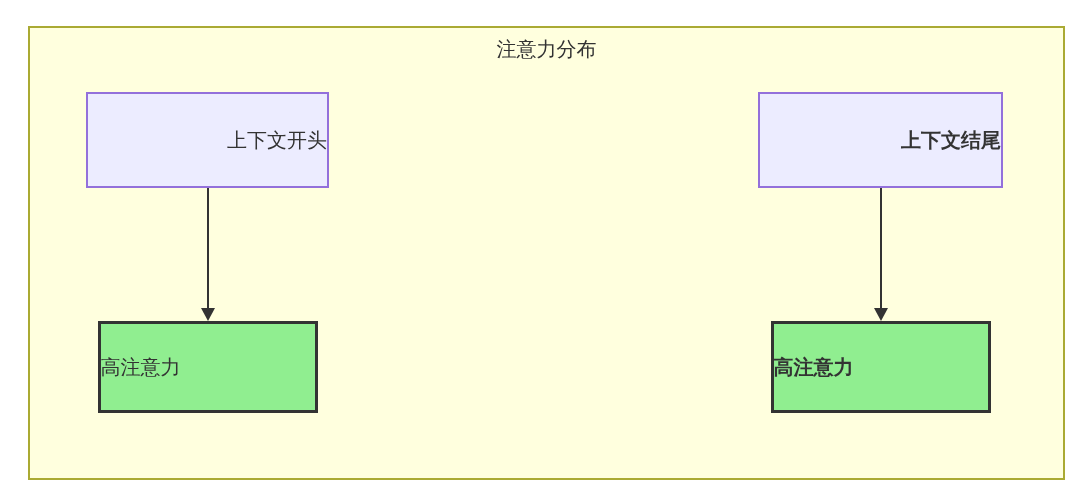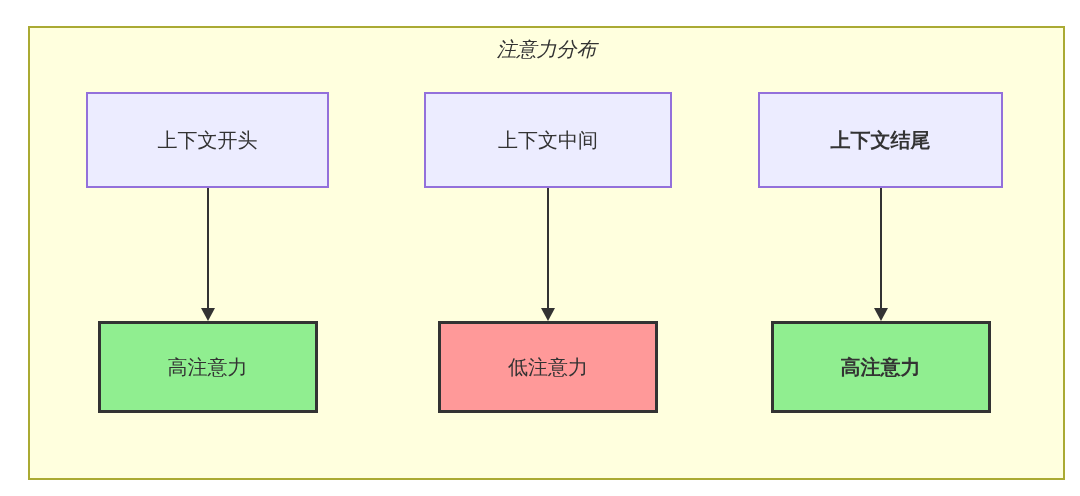--- a/index.html
+++ b/index.html
@@ -13,53 +13,53 @@
   .canvas{position:relative;width:1080px;height:496px;background:#ffffff;overflow:hidden;}
 
   .subgraph{
     position:absolute;left:28px;top:26px;width:1037px;height:454px;
     background:var(--container-fill);
     border:2px solid var(--container-border);
     box-sizing:border-box;
   }
   .subgraph-title{
     position:absolute;left:0;top:8px;width:100%;
-    text-align:center;font-size:20px;color:var(--text);font-style:italic;
+    text-align:center;font-size:20px;color:var(--text);
   }
 
   .column{
     position:absolute;top:92px;
     display:flex;flex-direction:column;align-items:center;
   }
   .col-1{left:86px;width:243px;}
   .col-2{left:424px;width:248px;}
   .col-3{left:758px;width:245px;font-weight:bold;}
 
   .source-box{
     width:100%;height:96px;box-sizing:border-box;
     background:var(--source-fill);
     border:2px solid var(--source-border);
-    display:flex;align-items:center;justify-content:center;
+    display:flex;align-items:center;justify-content:flex-end;
     font-size:20px;color:var(--text);
   }
 
   .arrow{
     height:133px;display:flex;flex-direction:column;align-items:center;
   }
   .arrow-line{width:2px;flex:1;background:var(--arrow);}
   .arrow-head{
     width:0;height:0;margin-top:-1px;
     border-left:7px solid transparent;border-right:7px solid transparent;
     border-top:13px solid var(--arrow);
   }
 
   .result-box{
     width:220px;height:92px;box-sizing:border-box;
     border:3px solid var(--node-border);
-    display:flex;align-items:center;justify-content:center;
+    display:flex;align-items:center;
     font-size:20px;color:var(--text);
   }
   .result-box[data-level="high"]{background:var(--high-fill);}
   .result-box[data-level="low"]{background:var(--low-fill);}
 </style>
 </head>
 <body>
 
 <div class="canvas">
   <div class="subgraph">
@@ -72,32 +72,20 @@
     </div>
     <div class="arrow">
       <div class="arrow-line"></div>
       <div class="arrow-head"></div>
     </div>
     <div class="result-box" data-level="high">
       <span>高注意力</span>
     </div>
   </div>
 
-  <div class="column col-2">
-    <div class="source-box">
-      <span>上下文中间</span>
-    </div>
-    <div class="arrow">
-      <div class="arrow-line"></div>
-      <div class="arrow-head"></div>
-    </div>
-    <div class="result-box" data-level="low">
-      <span>低注意力</span>
-    </div>
-  </div>
 
   <div class="column col-3">
     <div class="source-box">
       <span>上下文结尾</span>
     </div>
     <div class="arrow">
       <div class="arrow-line"></div>
       <div class="arrow-head"></div>
     </div>
     <div class="result-box" data-level="high">

